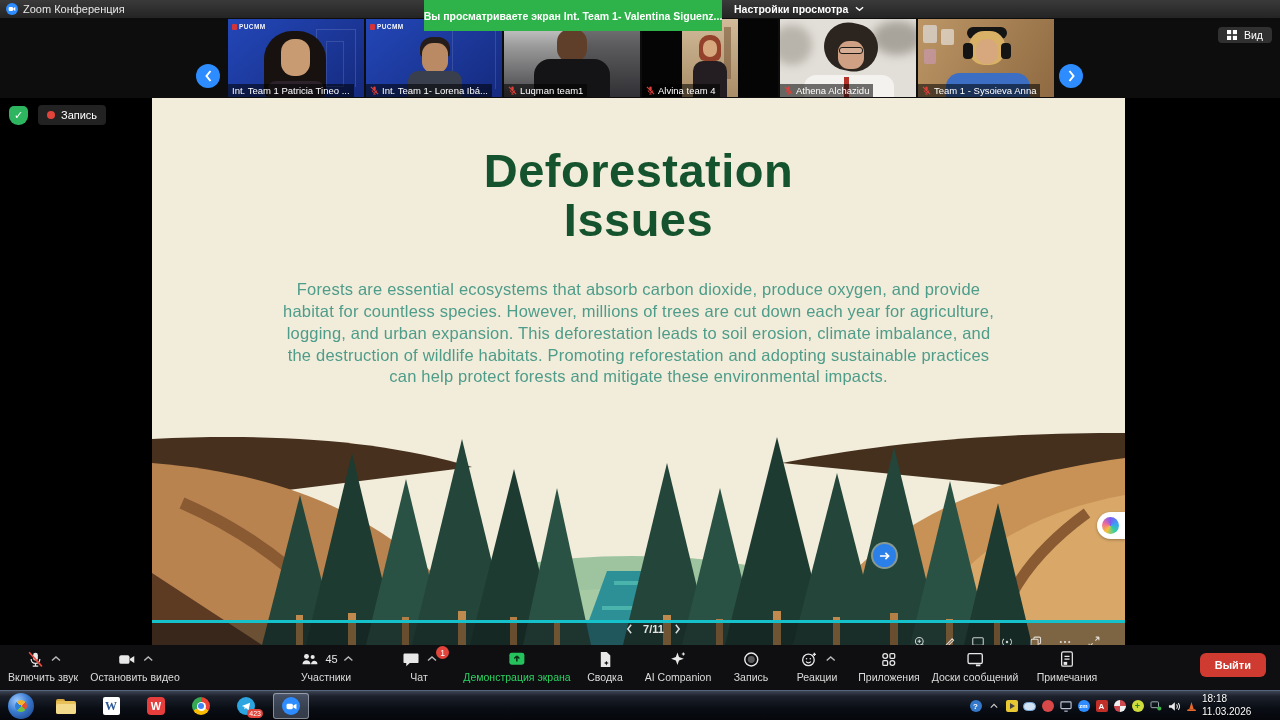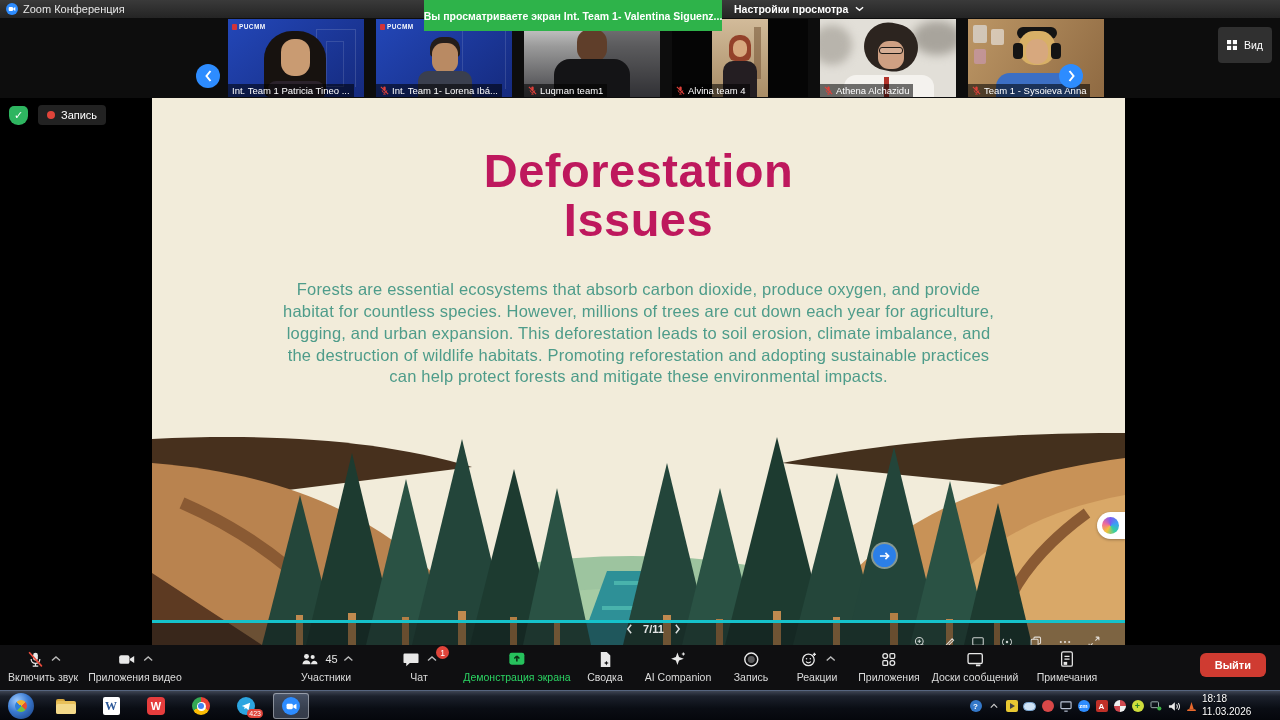--- a/index.html
+++ b/index.html
@@ -13,43 +13,43 @@
   .tb-left { position:absolute; left:6px; top:0; height:18px; display:flex; align-items:center; gap:5px; font-size:11px;text-align:center; }
   .zoom-app-icon { width:12px; height:12px; border-radius:50%; background:#2d8cff; display:inline-flex; align-items:center; justify-content:center; }
   .notify { position:absolute; left:424px; top:0; width:298px; height:31px; background:#2eb34a; color:#fff;
     font-weight:bold; font-size:10.5px; display:flex; align-items:center; justify-content:center;
     white-space:nowrap; overflow:hidden; }
   .view-settings { position:absolute; left:734px; top:0; height:18px; display:flex; align-items:center; gap:7px;
     background:transparent; border:none; color:#fff; font-weight:bold; font-size:10.5px; cursor:pointer; }
 
   
   .filmstrip { position:absolute; top:18px; left:0; width:1280px; height:80px; background:#0d0d0d; z-index:20; }
-  .tiles { position:absolute; left:228px; top:1px; height:98px; display:flex; gap:12px; }
+  .tiles { position:absolute; left:228px; top:1px; height:98px; display:flex; gap:2px; }
   .tile { position:relative; width:136px; height:78px; background:#000; overflow:hidden; flex:none; cursor:pointer; }
   .av { position:absolute; inset:0; }
   .pname { position:absolute; left:0; bottom:0; max-width:134px; display:flex; align-items:center; gap:3px;
     background:rgba(0,0,0,.55); padding:1px 4px; font-size:9.5px; color:#fff; white-space:nowrap; overflow:hidden; }
   .pucmm { position:absolute; left:4px; top:4px; display:flex; align-items:center; gap:2px;
     color:#fff; font-size:6.5px; font-weight:bold; letter-spacing:.4px; opacity:.95; }
   .psh { width:5px; height:6px; background:#d33; display:inline-block; border-radius:1px; }
   .strip-arrow { position:absolute; width:24px; height:24px; border-radius:50%; background:#2d8cff; border:none;
     color:#fff; display:flex; align-items:center; justify-content:center; cursor:pointer; top:46px; }
   .strip-arrow.left { left:196px; } .strip-arrow.right { left:1059px; }
-  .view-btn { position:absolute; right:8px; top:9px; height:36px; background:#303030; border:none; border-radius:4px;
+  .view-btn { position:absolute; right:8px; top:9px; height:16px; background:#303030; border:none; border-radius:4px;
     color:#fff; font-size:10.5px; display:flex; align-items:center; gap:7px; padding:0 9px; cursor:pointer; }
 
   
   .stage { position:absolute; top:98px; left:0; width:1280px; height:547px; background:#000; }
   .shield { position:absolute; left:9px; top:8px; width:19px; height:19px; background:#2eb560;
     border-radius:5px 5px 9px 9px; color:#fff; font-size:11px; display:flex; align-items:center; justify-content:center; cursor:pointer; z-index:5;}
   .rec { position:absolute; left:38px; top:7px; height:20px; background:#222; border-radius:4px; padding:0 9px;
     display:flex; align-items:center; gap:6px; color:#fff; font-size:11px; z-index:5; }
   .rec .dot { width:8px; height:8px; border-radius:50%; background:#e0443a; }
   .slide { position:absolute; left:152px; top:0; width:973px; height:547px; background:#f2ecda; overflow:hidden; }
-  .slide h1 { margin-top:48px; text-align:center; font-size:47px; line-height:1.05; color:#be185d;
+  .slide h1 { margin-top:48px; text-align:center; font-size:47px; line-height:1.05; color:#14532d;
     font-weight:800; letter-spacing:.5px; }
   .slide p { width:714px; margin:34px auto 0; text-align:center; font-size:16.5px; line-height:1.33;
     color:#4e9c8a; font-weight:500; letter-spacing:.2px; }
   .scene { position:absolute; left:0; bottom:0; width:973px; height:212px; display:block; }
   .progress { position:absolute; bottom:22px; left:0; width:100%; height:3px; background:#15c2cb; z-index:4; }
   .slide-footer { position:absolute; bottom:0; left:0; width:100%; height:22px; background:rgba(13,18,20,.45);
     display:flex; align-items:center; color:rgba(255,255,255,.88); z-index:4;flex-direction:column; }
   .pager { margin-left:30px; display:flex; align-items:center; gap:10px; font-size:11px; font-weight:bold; }
   .pager button { background:none; border:none; color:rgba(255,255,255,.85); cursor:pointer; display:flex; }
   .canva-tools { margin-left:auto; margin-right:24px; display:flex; align-items:center; gap:15px; }
@@ -405,21 +405,21 @@
       <div class="tb-item" style="left: 135px;">
         <div class="ic">
           <svg width="21" height="19" viewBox="0 0 24 24" fill="none">
             <rect x="2.5" y="6.5" width="13" height="11" rx="2.5" fill="#e8e8e8"></rect>
             <path d="M16 11l5.5-3.5v9L16 13z" fill="#e8e8e8"></path>
           </svg>
           <svg width="10" height="6" viewBox="0 0 10 6">
             <polyline points="1,4.5 5,1 9,4.5" stroke="#b9b9b9" stroke-width="1.4" fill="none"></polyline>
           </svg>
         </div>
-        <div class="lbl" style="">Приложения видео</div>
+        <div class="lbl" style="">Остановить видео</div>
       </div>
       <div class="tb-item" style="left: 326px;">
         <div class="ic">
           <svg width="21" height="19" viewBox="0 0 24 24" fill="none">
             <circle cx="9" cy="8.2" r="3.1" fill="#e8e8e8"></circle>
             <path d="M3.8 18c.4-3.2 2.5-5.1 5.2-5.1s4.8 1.9 5.2 5.1z" fill="#e8e8e8"></path>
             <circle cx="16.8" cy="8.8" r="2.6" fill="#e8e8e8"></circle>
             <path d="M14.6 18c.3-2.7 2-4.3 4.2-4.3 2 0 3.5 1.3 4 3.3l-.2 1z" fill="#e8e8e8"></path>
           </svg>
           <span class="cnt">45</span>

